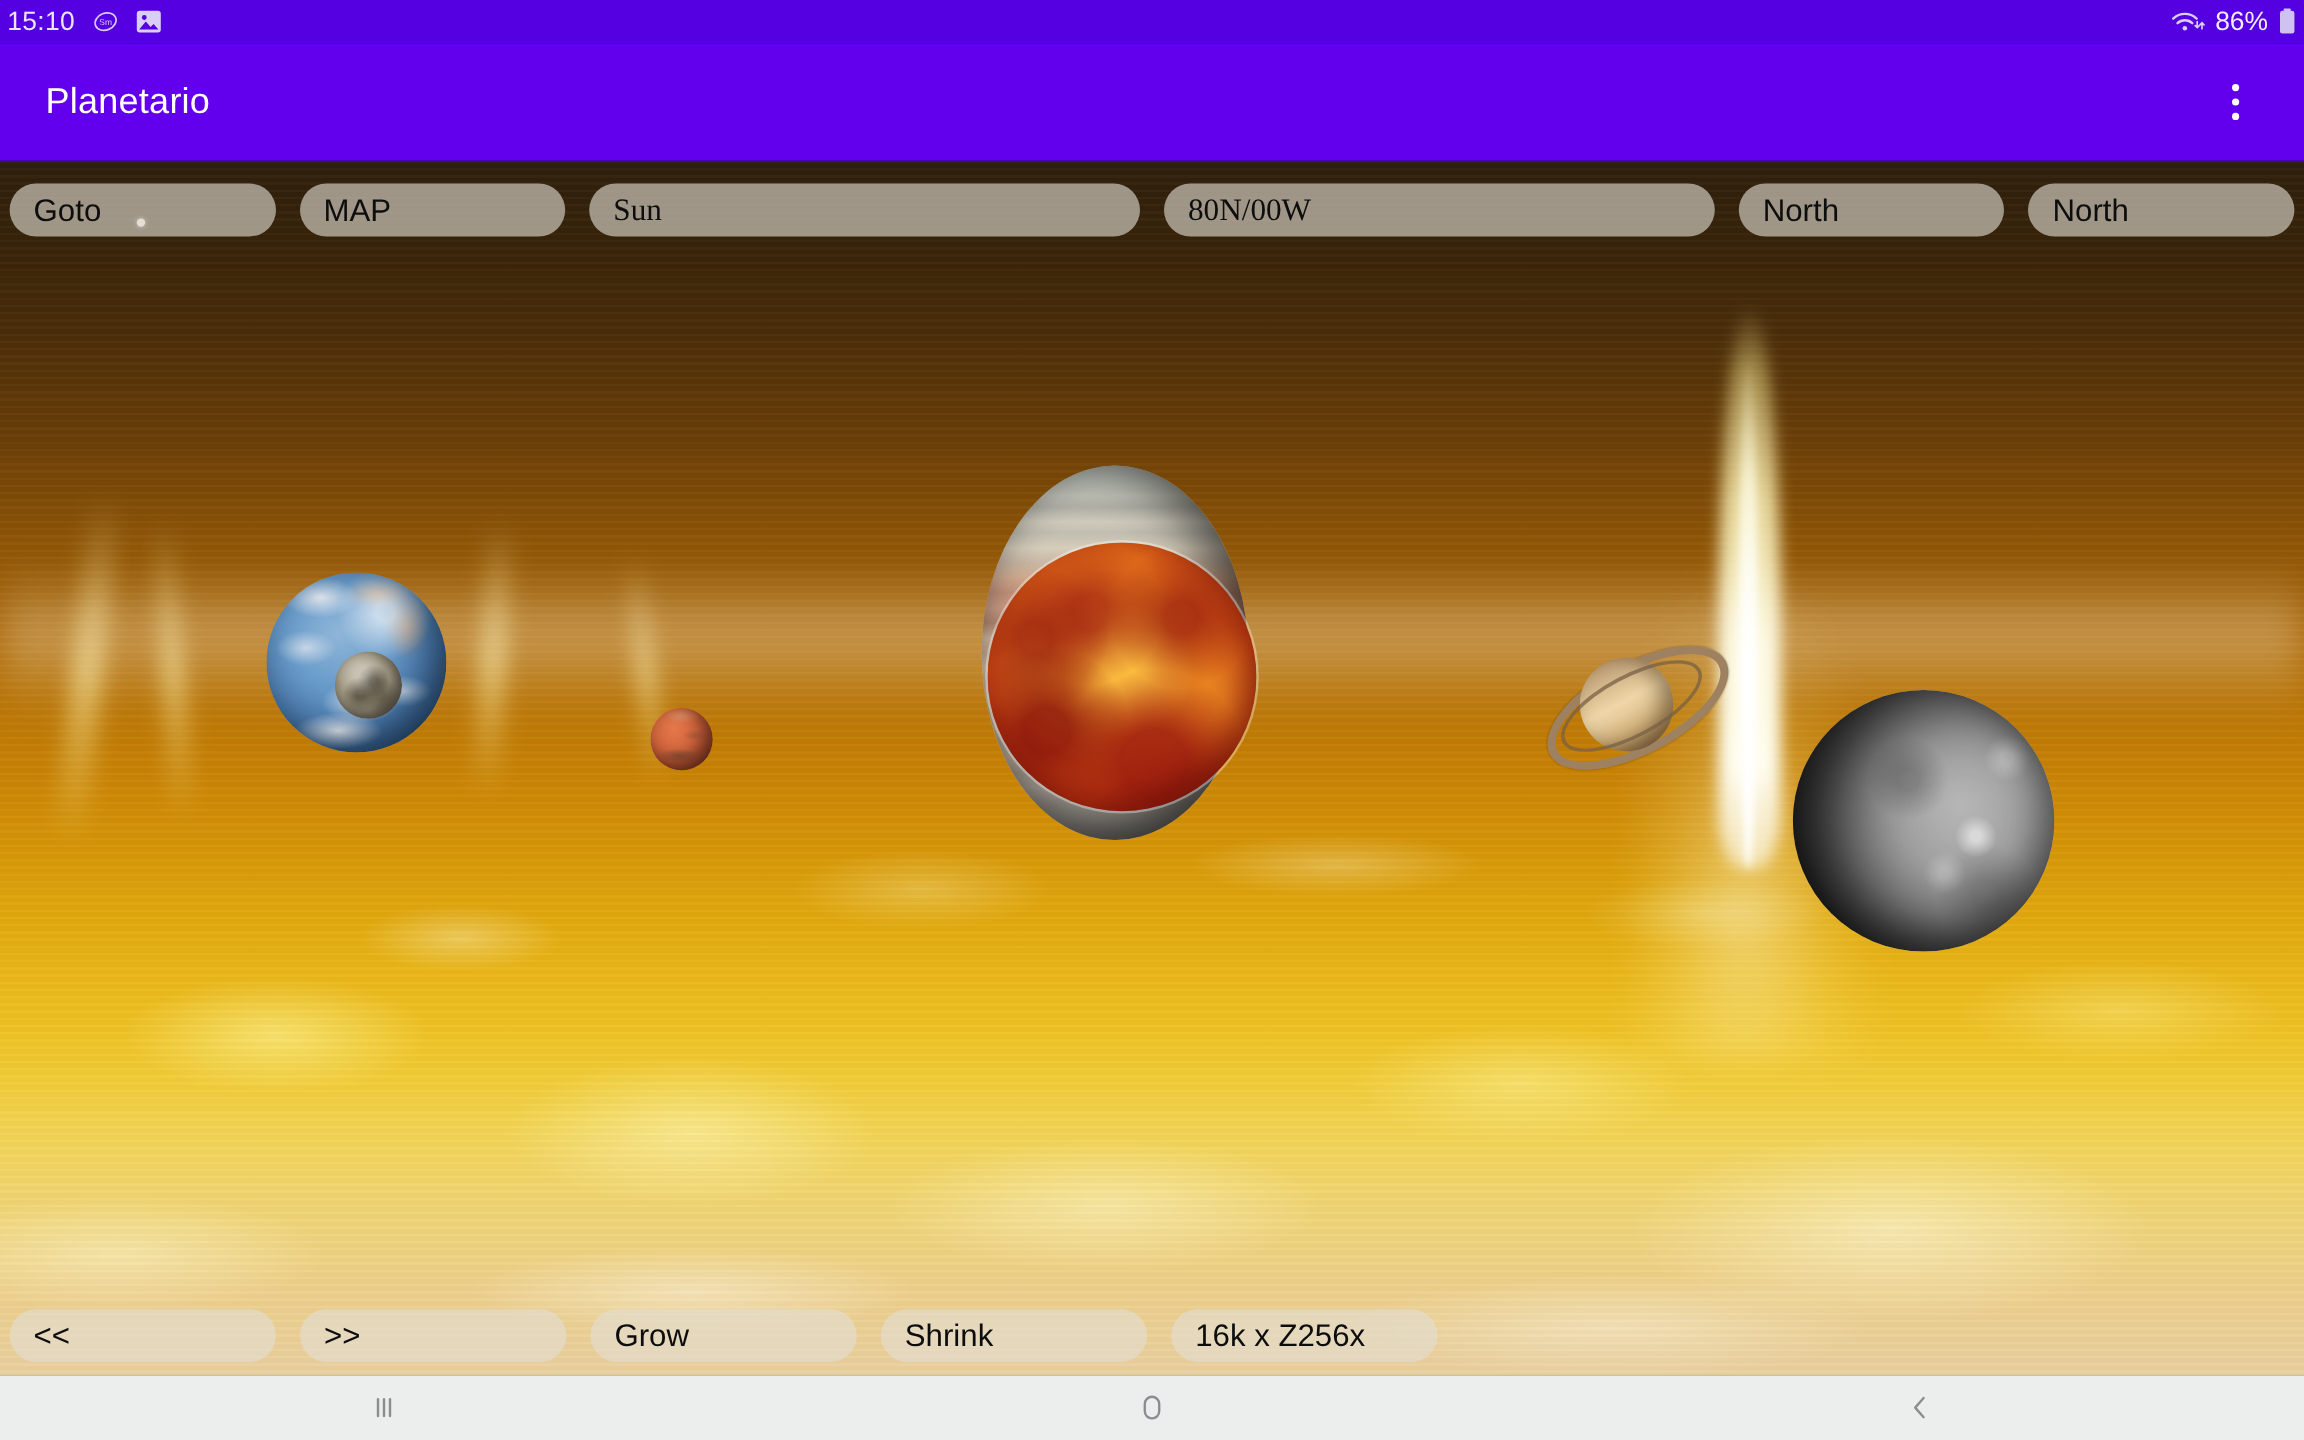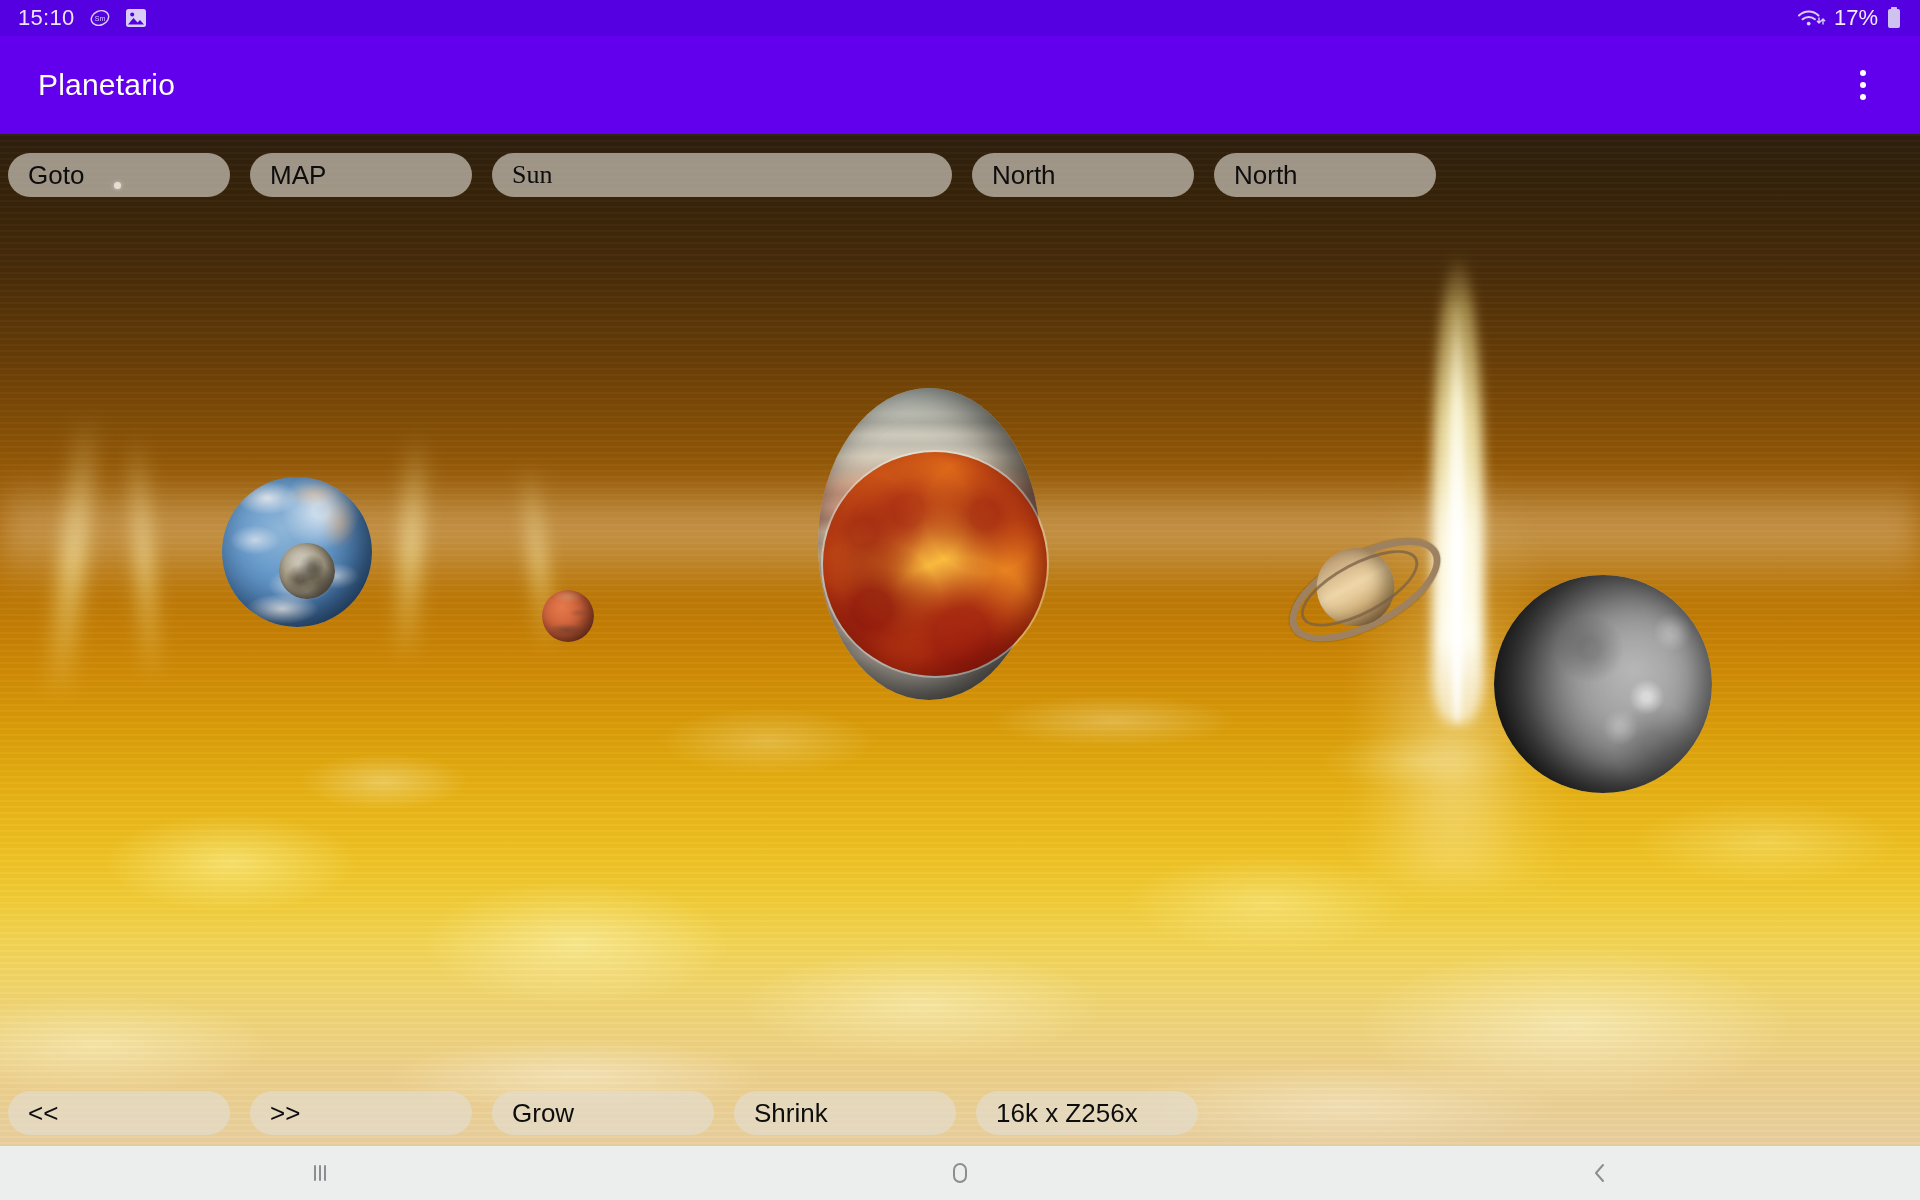--- a/index.html
+++ b/index.html
@@ -19,21 +19,21 @@
   
   .status-bar {
     position: absolute;
     left: 0; top: 0;
     width: 1920px;
     height: 36px;
     background: #5500e0;
     display: flex;
     align-items: center;
     justify-content: space-between;
-    padding: 0 18px;
+    padding: 0 6px;
     box-sizing: border-box;
     z-index: 40;
   }
   .status-left { display: flex; align-items: center; gap: 14px; }
   .status-right { display: flex; align-items: center; gap: 8px; }
   .status-clock {
     color: #eae4fb;
     font-size: 22px;
     letter-spacing: 0.3px;
   }
@@ -433,21 +433,21 @@
     <div class="status-right">
       <span class="ic">
         <svg width="30" height="22" viewBox="0 0 30 22">
           <path d="M3 8.5 C8.5 3.2 17 3.2 22.5 8.5" fill="none" stroke="#d9cef7" stroke-width="2" stroke-linecap="round"></path>
           <path d="M6.6 12.3 C10 9.1 15.5 9.1 18.9 12.3" fill="none" stroke="#d9cef7" stroke-width="2" stroke-linecap="round"></path>
           <circle cx="12.7" cy="16.6" r="1.9" fill="#d9cef7"></circle>
           <path d="M23 11 v5 M21.3 14.3 L23 16 L24.7 14.3" stroke="#d9cef7" stroke-width="1.4" fill="none" stroke-linecap="round"></path>
           <path d="M27 17 v-5 M25.3 13.7 L27 12 L28.7 13.7" stroke="#d9cef7" stroke-width="1.4" fill="none" stroke-linecap="round"></path>
         </svg>
       </span>
-      <span class="status-pct">17%</span>
+      <span class="status-pct">86%</span>
       <span class="ic">
         <svg width="16" height="24" viewBox="0 0 16 24">
           <rect x="5" y="1" width="6" height="2.2" rx="0.8" fill="#cfc2f0"></rect>
           <rect x="2" y="3" width="12" height="19" rx="2" fill="#cfc2f0"></rect>
         </svg>
       </span>
     </div>
   </div>
 
   <div class="app-bar">
@@ -497,20 +497,21 @@
       <div class="saturn-ring-inner" style="left:22px; top:66px; width:124px; height:46px;"></div>
     </div>
 
     <div class="body mercury" style="left:1494px; top:441px; width:218px; height:218px;"></div>
   </div>
 
   <div class="btn-row top">
     <div class="sbtn w-sm">Goto</div>
     <div class="sbtn w-sm">MAP</div>
     <div class="sbtn w-lg">Sun</div>
+    <div class="sbtn w-lg">80N/00W</div>
     <div class="sbtn w-md">North</div>
     <div class="sbtn w-md">North</div>
   </div>
 
   <div class="btn-row bottom">
     <div class="sbtn w-sm">&lt;&lt;</div>
     <div class="sbtn w-sm">&gt;&gt;</div>
     <div class="sbtn w-md">Grow</div>
     <div class="sbtn w-md">Shrink</div>
     <div class="sbtn w-md">16k x Z256x</div>

